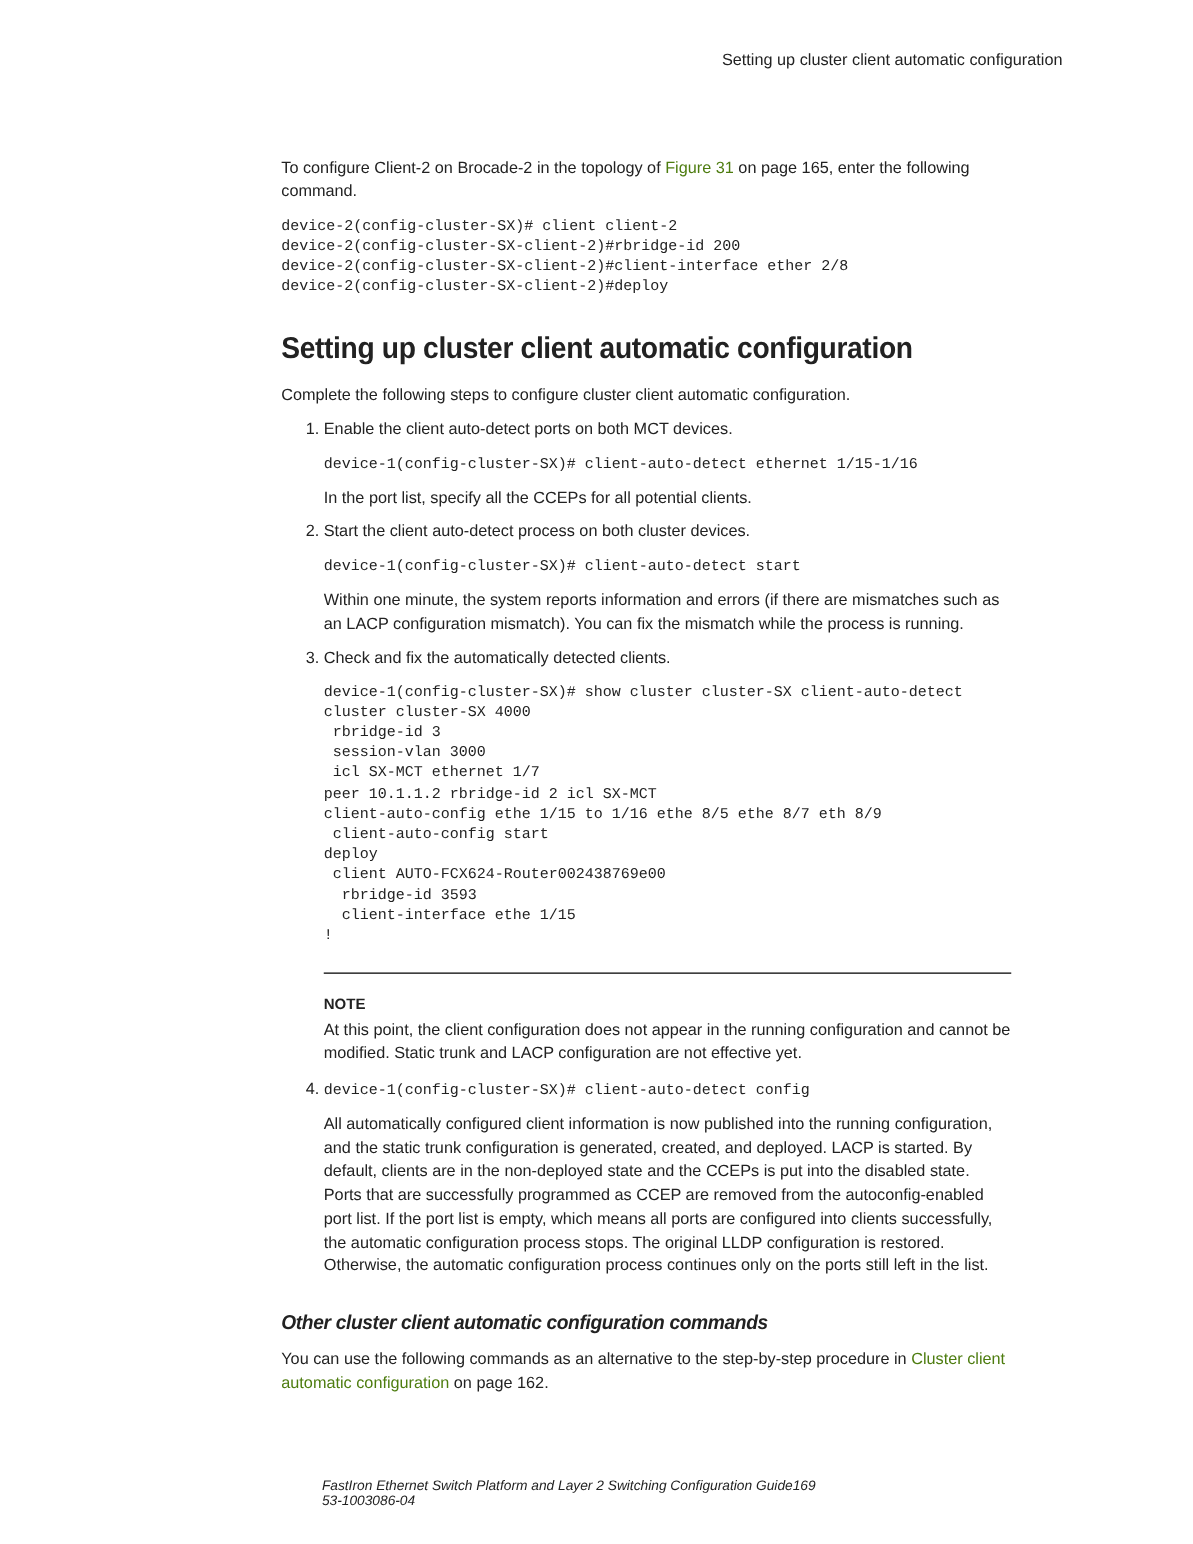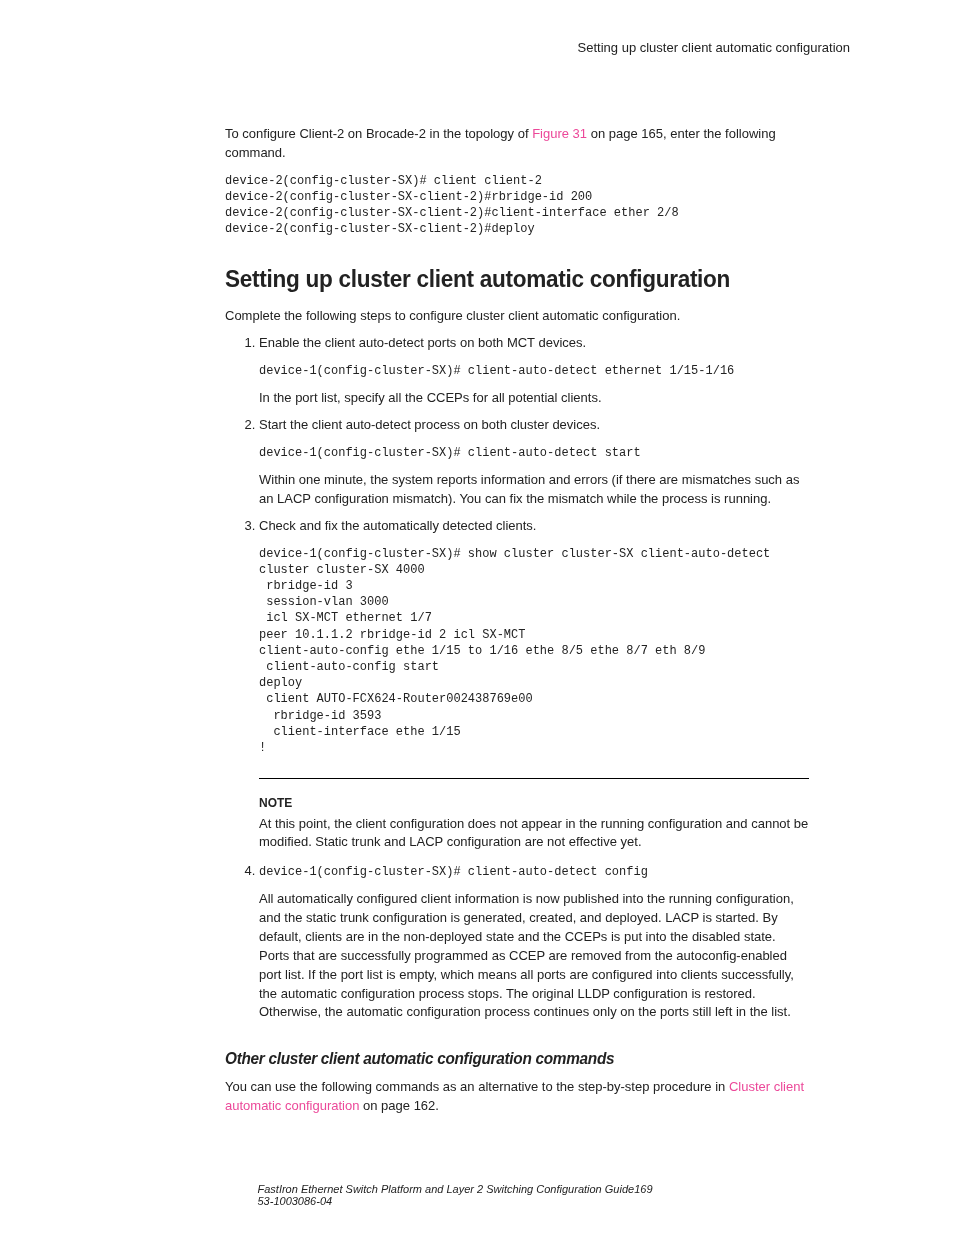--- a/index.html
+++ b/index.html
@@ -72,21 +72,21 @@
   .note-block {
     border-top: 1px solid #000;
     margin-top: 22px;
     padding-top: 16px;
   }
   .note-label {
     font-weight: bold;
     font-size: 12px;
   }
   a.link {
-    color: #ec4899;
+    color: #4d7c0f;
     text-decoration: none;
   }
   .footer {
     position: absolute;
     bottom: 28px;
     left: 60px;
     right: 60px;
     font-style: italic;
     font-size: 11px;
     display: flex;

